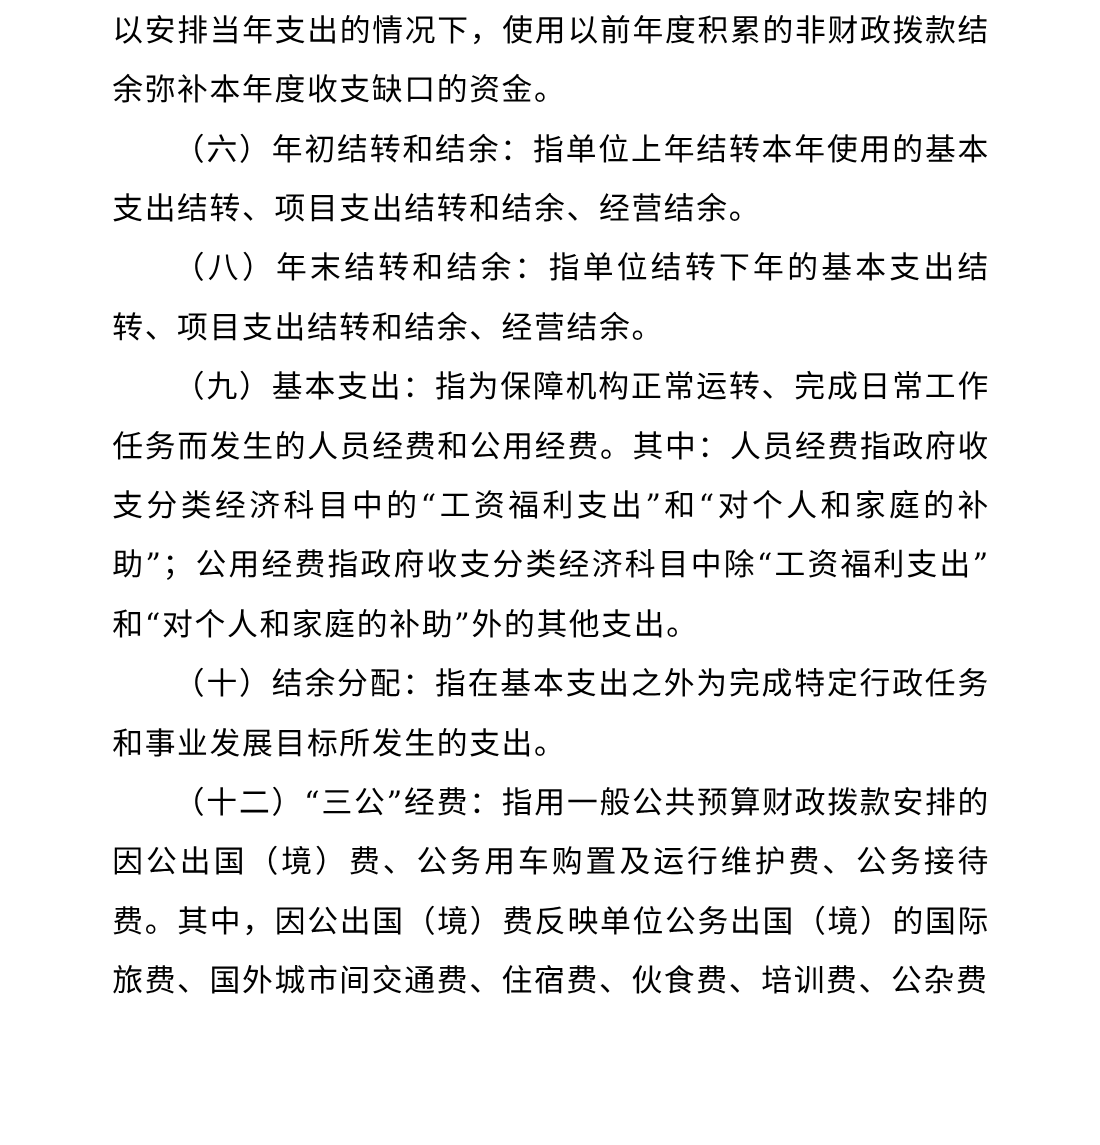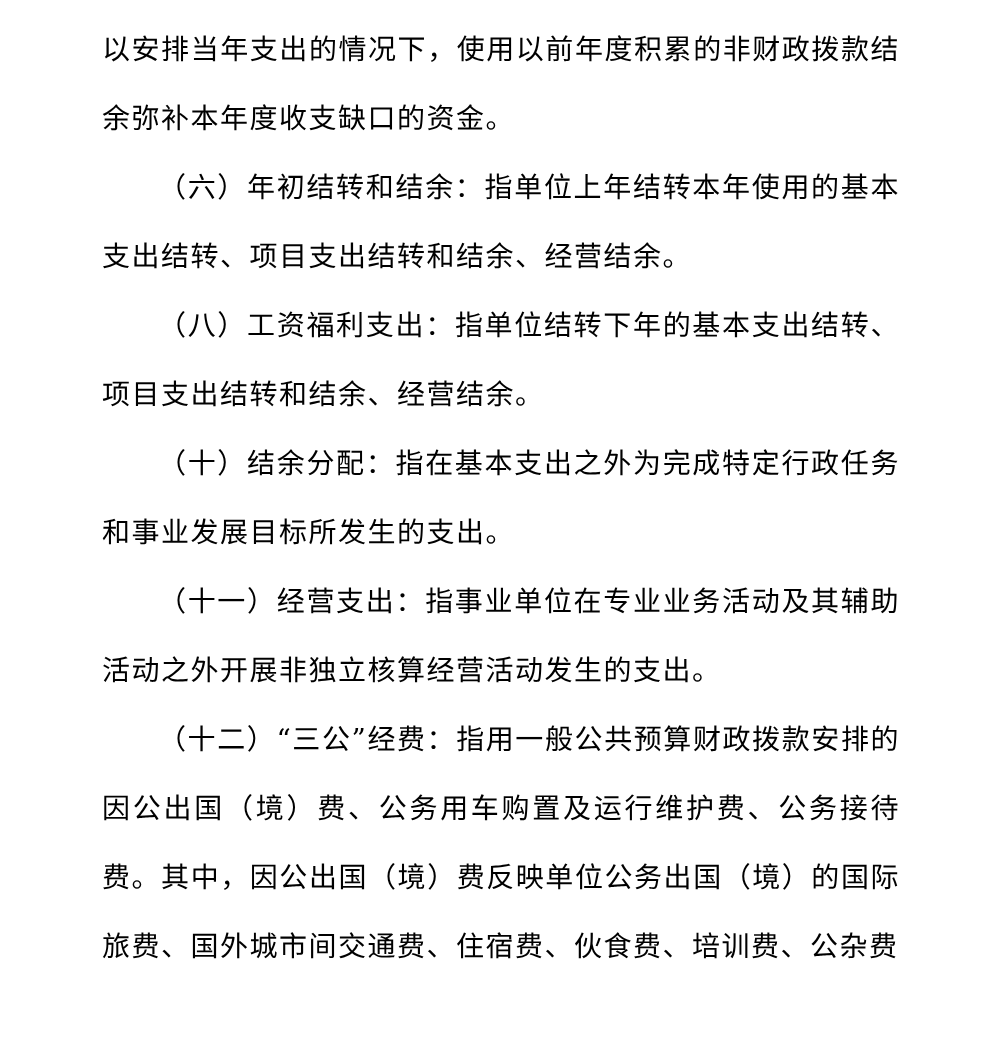--- a/index.html
+++ b/index.html
@@ -7,24 +7,24 @@
     padding: 0;
     background: #ffffff;
   }
   .page {
     position: relative;
     width: 1000px;
     height: 1041px;
     box-sizing: border-box;
     background: #ffffff;
     overflow: hidden;
-    padding: 15px 100px 0 102px;
+    padding: 1px 100px 0 102px;
     font-family: "DejaVu Serif", "Liberation Serif", serif;
     font-size: 28px;
-    line-height: 69px;
+    line-height: 54px;
     color: #000000;
   }
   .para {
     margin: 0;
     padding: 0;
     text-align: justify;
     text-justify: inter-character;
     text-align-last: left;
     text-indent: 2em;
     letter-spacing: 1.5px;
@@ -40,22 +40,22 @@
 </head>
 <body>
 
 <div class="page">
 
   <p class="para continuation"><span>以安排当年支出的情况下，使用以前年度积累的非财政拨款结余弥补本年度收支缺口的资金。</span></p>
 
   <p class="para"><strong class="lead">（六）年初结转和结余：</strong><span>指单位上年结转本年使用的基本支出结转、项目支出结转和结余、经营结余。</span></p>
 
 
-  <p class="para"><strong class="lead">（八）工资福利支出：</strong><span>指单位结转下年的基本支出结转、项目支出结转和结余、经营结余。</span></p>
+  <p class="para"><strong class="lead">（八）年末结转和结余：</strong><span>指单位结转下年的基本支出结转、项目支出结转和结余、经营结余。</span></p>
 
+  <p class="para"><strong class="lead">（九）基本支出：</strong><span>指为保障机构正常运转、完成日常工作任务而发生的人员经费和公用经费。其中：人员经费指政府收支分类经济科目中的“工资福利支出”和“对个人和家庭的补助”；公用经费指政府收支分类经济科目中除“工资福利支出”和“对个人和家庭的补助”外的其他支出。</span></p>
 
   <p class="para"><strong class="lead">（十）结余分配：</strong><span>指在基本支出之外为完成特定行政任务和事业发展目标所发生的支出。</span></p>
 
-  <p class="para"><strong class="lead">（十一）经营支出：</strong><span>指事业单位在专业业务活动及其辅助活动之外开展非独立核算经营活动发生的支出。</span></p>
 
   <p class="para"><strong class="lead">（十二）“三公”经费：</strong><span>指用一般公共预算财政拨款安排的因公出国（境）费、公务用车购置及运行维护费、公务接待费。其中，因公出国（境）费反映单位公务出国（境）的国际旅费、国外城市间交通费、住宿费、伙食费、培训费、公杂费</span></p>
 
 </div>
 
 </body></html>

